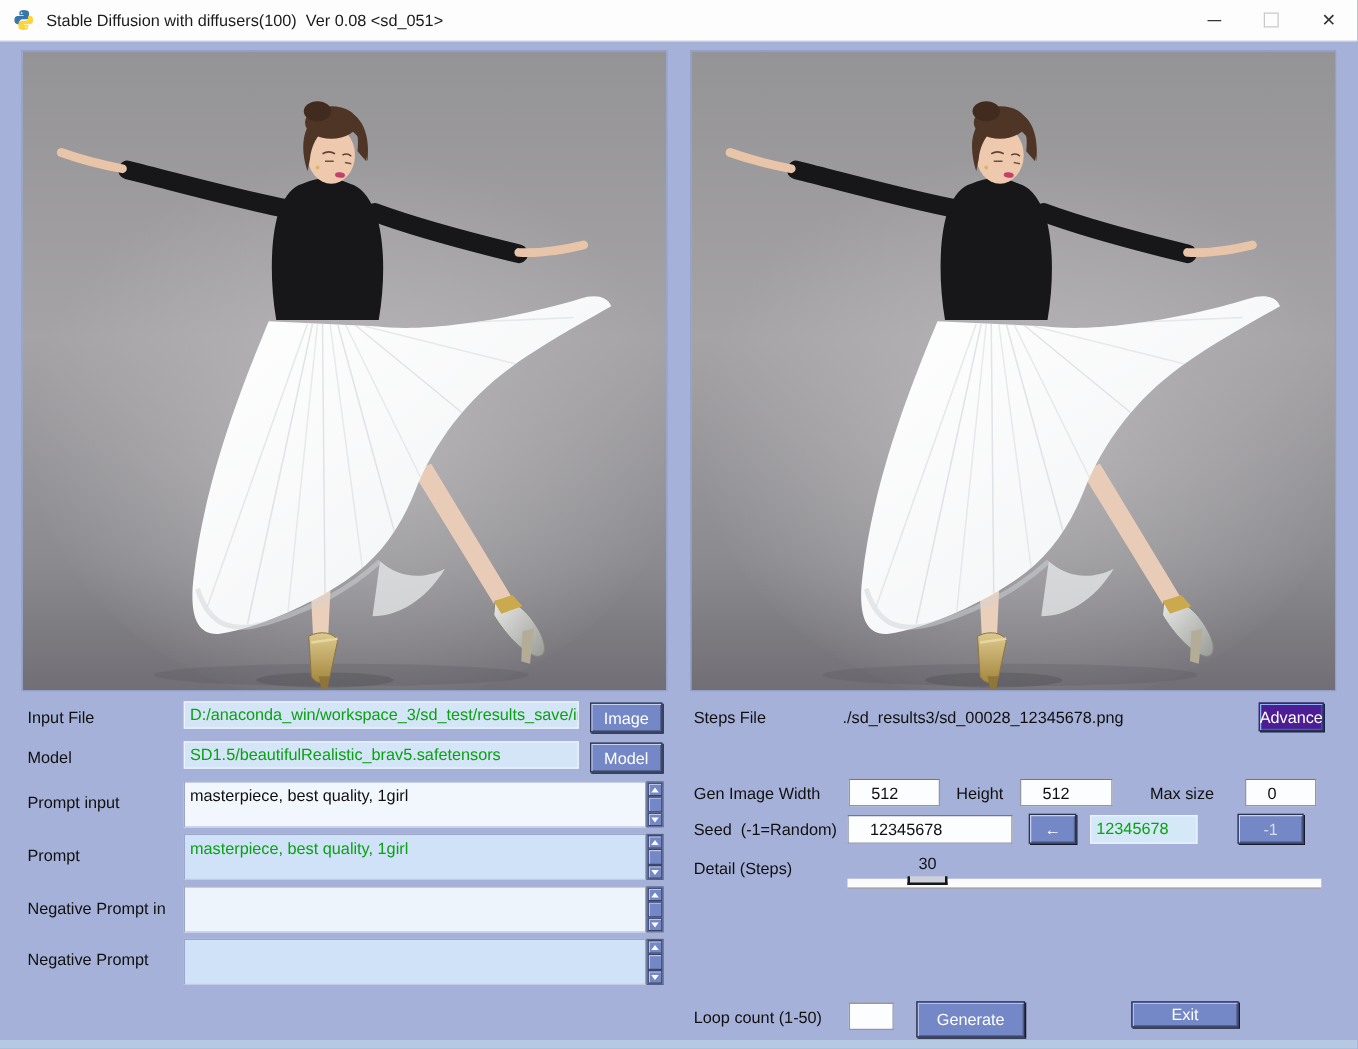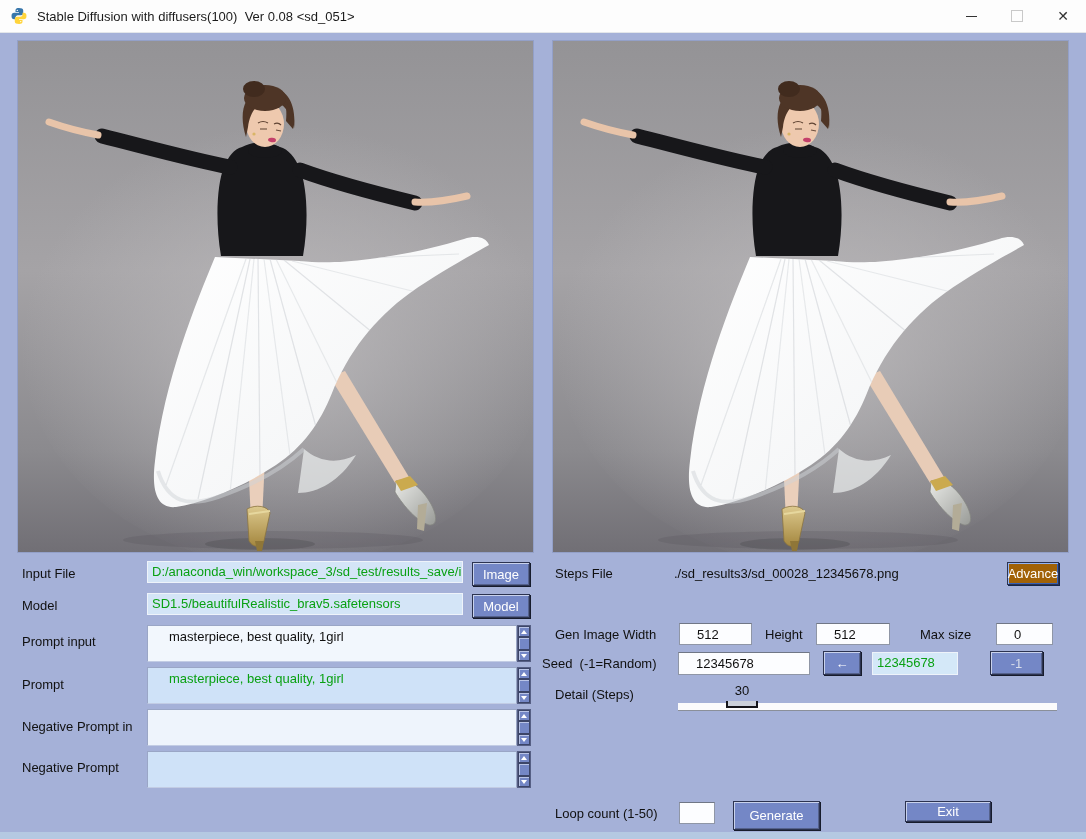--- a/index.html
+++ b/index.html
@@ -25,26 +25,26 @@
   .panel.right{left:553px;}
   
   .lbl{position:absolute;font-size:13px;color:#101010;white-space:pre;}
   .disp{position:absolute;font-size:13px;color:#0aa113;background:#d4e5f7;
     border:1px solid #eef3fa;padding:2px 4px 0 4px;overflow:hidden;white-space:nowrap;box-sizing:border-box;}
   .plain-val{position:absolute;font-size:13px;color:#101010;white-space:nowrap;}
   .btn{position:absolute;background:#7487c6;color:#ffffff;font-family:"Liberation Sans",sans-serif;
     font-size:13px;text-align:center;border:1px solid #2c3350;box-sizing:border-box;
     box-shadow:inset 1px 1px 0 #c9d2ec, inset -1px -1px 0 #55628c, 1px 1px 0 #171c2c;
     display:flex;align-items:center;justify-content:center;cursor:default;}
-  .btn-bright{background:#a16207;box-shadow:inset 1px 1px 0 #93b4f4, inset -1px -1px 0 #3561b8, 1px 1px 0 #14254a;}
+  .btn-bright{background:#4c1d95;box-shadow:inset 1px 1px 0 #93b4f4, inset -1px -1px 0 #3561b8, 1px 1px 0 #14254a;}
   .btn-dim-text{color:#d7dcea;}
   .input-white{position:absolute;background:#fcfdff;border:1px solid #8f96a6;border-top-color:#707786;
     font-family:"Liberation Sans",sans-serif;font-size:13px;color:#101010;padding:1px 17px;box-sizing:border-box;}
   .ta{position:absolute;border:1px solid #9aa6c6;border-bottom-color:#c2cce4;box-sizing:border-box;
-    font-family:"Liberation Sans",sans-serif;font-size:13px;line-height:15px;padding:3px 21px;resize:none;overflow:hidden;}
+    font-family:"Liberation Sans",sans-serif;font-size:13px;line-height:15px;padding:3px 4px;resize:none;overflow:hidden;}
   .ta.white{background:#f2f7fd;color:#101010;}
   .ta.blue{background:#cfe2f8;color:#0aa113;}
   .ta.pale{background:#eef4fc;color:#101010;}
   
   .vscroll{position:absolute;width:14px;border:1px solid #565f84;box-sizing:border-box;
     background:#dfe8f4;display:flex;flex-direction:column;}
   .sb-btn{height:11px;background:#7487c6;border:1px solid #3c4568;box-sizing:border-box;
     box-shadow:inset 1px 1px 0 #b9c4e6;display:flex;align-items:center;justify-content:center;flex:0 0 auto;}
   .sb-thumb{flex:1 1 auto;background:#7487c6;border:1px solid #3c4568;box-sizing:border-box;
     box-shadow:inset 1px 1px 0 #b9c4e6;margin:0;}
@@ -231,21 +231,21 @@
 <div class="plain-val" style="left:674px;top:566px">./sd_results3/sd_00028_12345678.png</div>
 <div class="btn btn-bright" style="left:1007px;top:562px;width:52px;height:23px">Advance</div>
 
 <div class="lbl" style="left:555px;top:627px">Gen Image Width</div>
 <input class="input-white" style="left: 679px; top: 623px; width: 73px; height: 22px;" value="512">
 <div class="lbl" style="left:765px;top:627px">Height</div>
 <input class="input-white" style="left: 816px; top: 623px; width: 74px; height: 22px;" value="512">
 <div class="lbl" style="left:920px;top:627px">Max size</div>
 <input class="input-white" style="left: 996px; top: 623px; width: 57px; height: 22px;" value="0">
 
-<div class="lbl" style="left:542px;top:656px">Seed  (-1=Random)</div>
+<div class="lbl" style="left:555px;top:656px">Seed  (-1=Random)</div>
 <input class="input-white" style="left: 678px; top: 652px; width: 132px; height: 23px;" value="12345678">
 <div class="btn" style="left:823px;top:651px;width:38px;height:24px">
     <span>←</span>
   </div>
 <div class="disp" style="left:872px;top:652px;width:86px;height:23px;background:#d4e8f8">12345678</div>
 <div class="btn btn-dim-text" style="left:990px;top:651px;width:53px;height:24px">-1</div>
 
 <div class="lbl" style="left:555px;top:687px">Detail (Steps)</div>
 <div class="slider-value" style="left:726px;top:683px;width:32px">30</div>
 <div class="slider-track" style="left:678px;top:703px;width:379px"></div>

